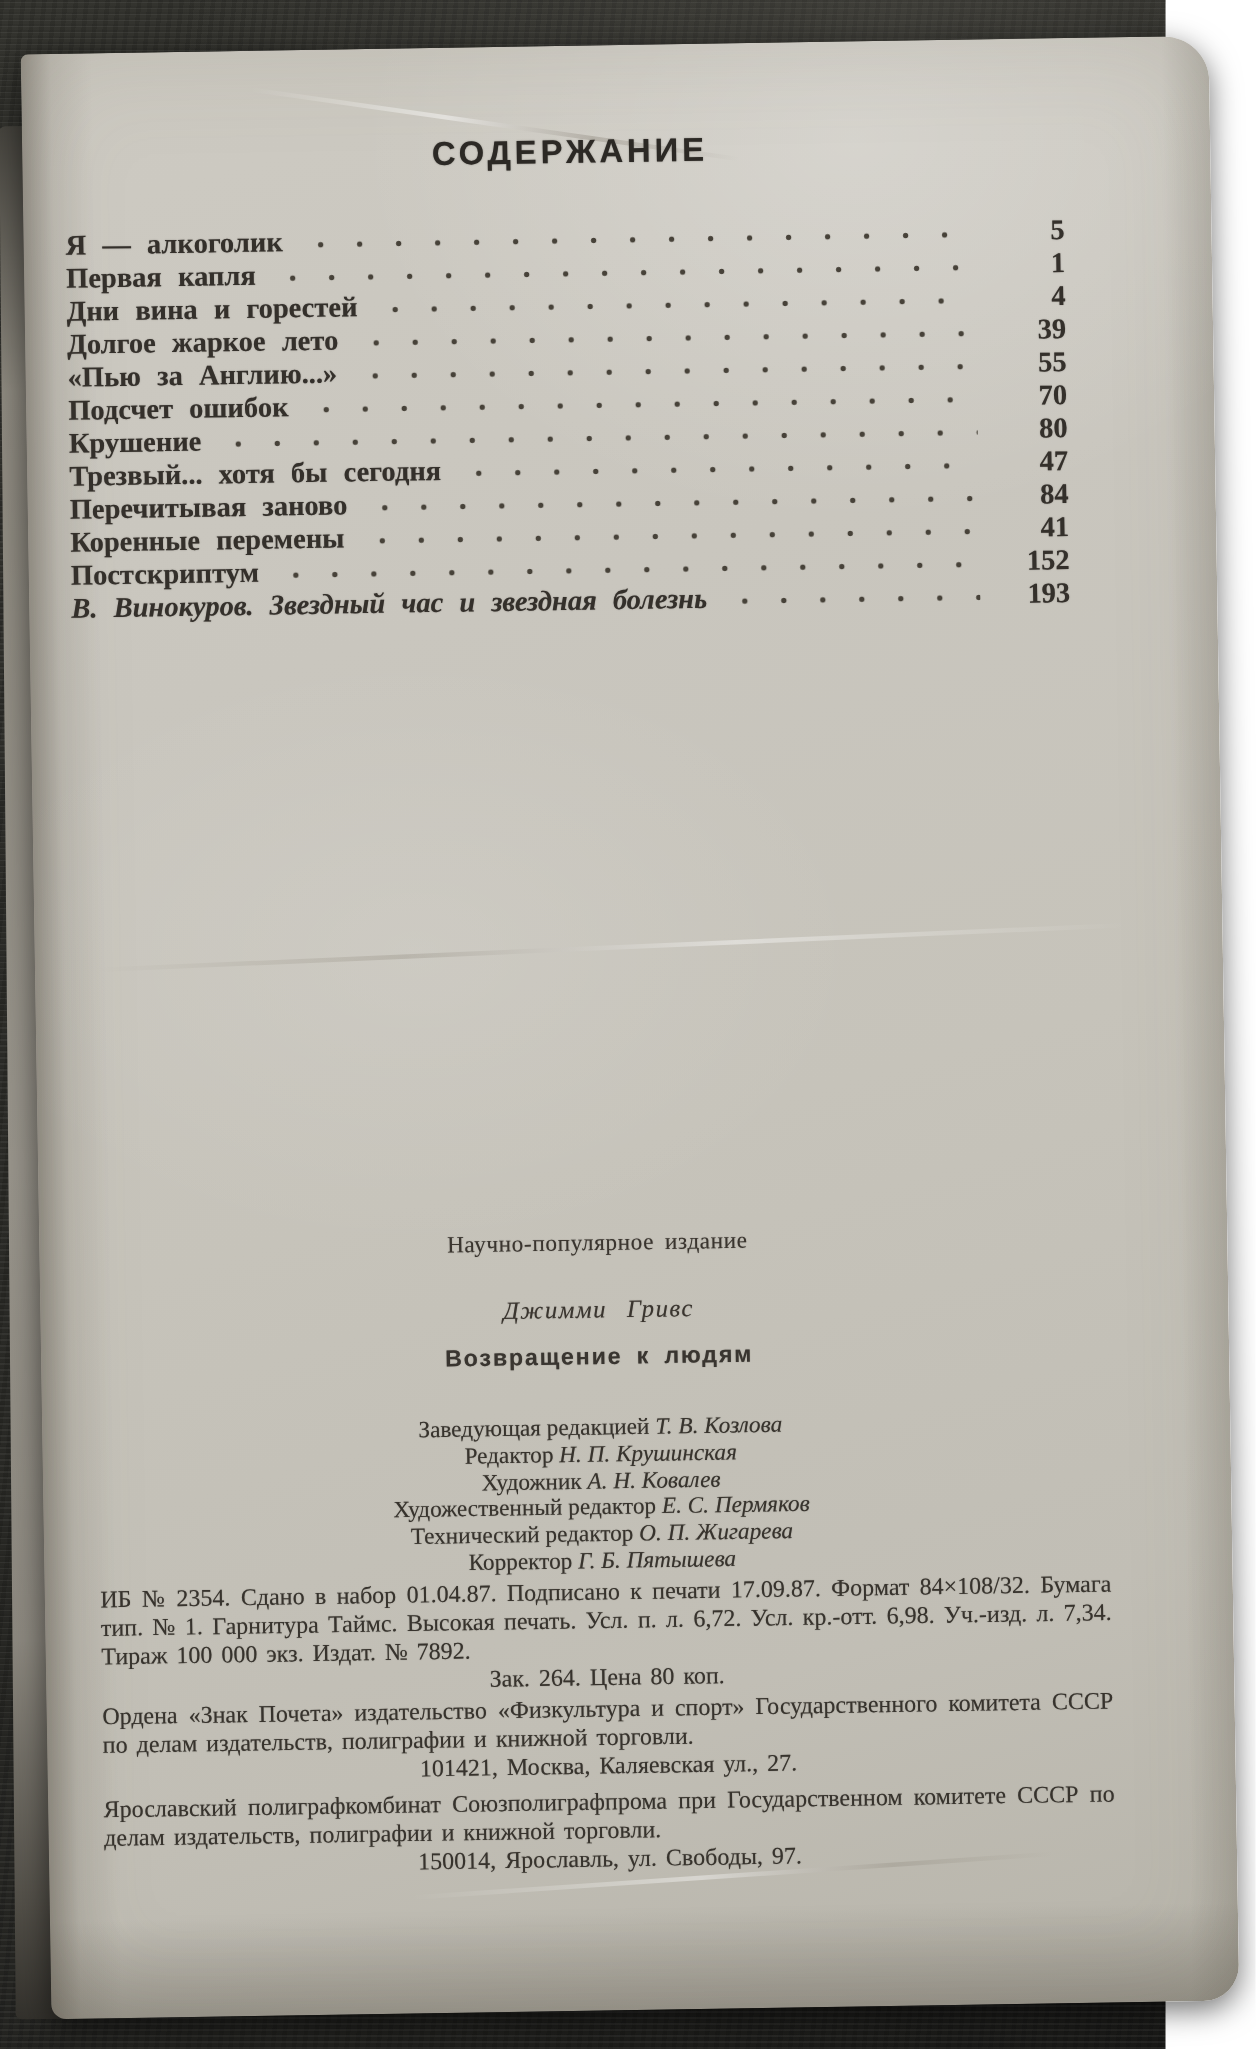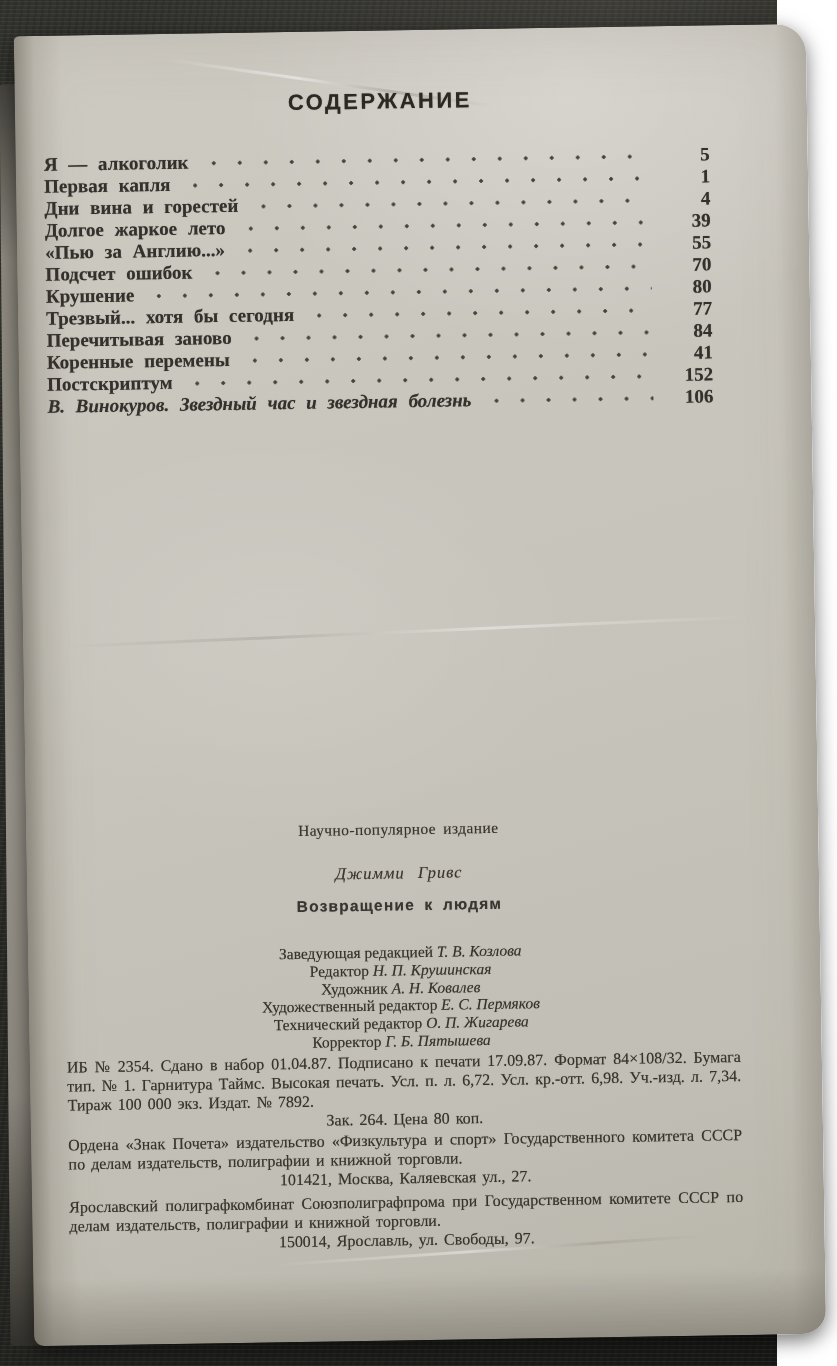--- a/index.html
+++ b/index.html
@@ -190,41 +190,41 @@
           <span class="toc-page">70</span>
         </div>
         <div class="toc-row">
           <span class="toc-label">Крушение</span>
           <span class="toc-leader"></span>
           <span class="toc-page">80</span>
         </div>
         <div class="toc-row">
           <span class="toc-label">Трезвый... хотя бы сегодня</span>
           <span class="toc-leader"></span>
-          <span class="toc-page">77</span>
+          <span class="toc-page">47</span>
         </div>
         <div class="toc-row">
           <span class="toc-label">Перечитывая заново</span>
           <span class="toc-leader"></span>
           <span class="toc-page">84</span>
         </div>
         <div class="toc-row">
           <span class="toc-label">Коренные перемены</span>
           <span class="toc-leader"></span>
           <span class="toc-page">41</span>
         </div>
         <div class="toc-row">
           <span class="toc-label">Постскриптум</span>
           <span class="toc-leader"></span>
           <span class="toc-page">152</span>
         </div>
         <div class="toc-row italic">
           <span class="toc-label">В. Винокуров. Звездный час и звездная болезнь</span>
           <span class="toc-leader"></span>
-          <span class="toc-page">106</span>
+          <span class="toc-page">193</span>
         </div>
       </div>
 
       <div class="centered-block edition-type">Научно-популярное издание</div>
       <div class="centered-block author-name">Джимми Гривс</div>
       <div class="centered-block book-title">Возвращение к людям</div>
 
       <div class="credits">
         <div class="credit-line">
           <span class="credit-role">Заведующая редакцией</span>

